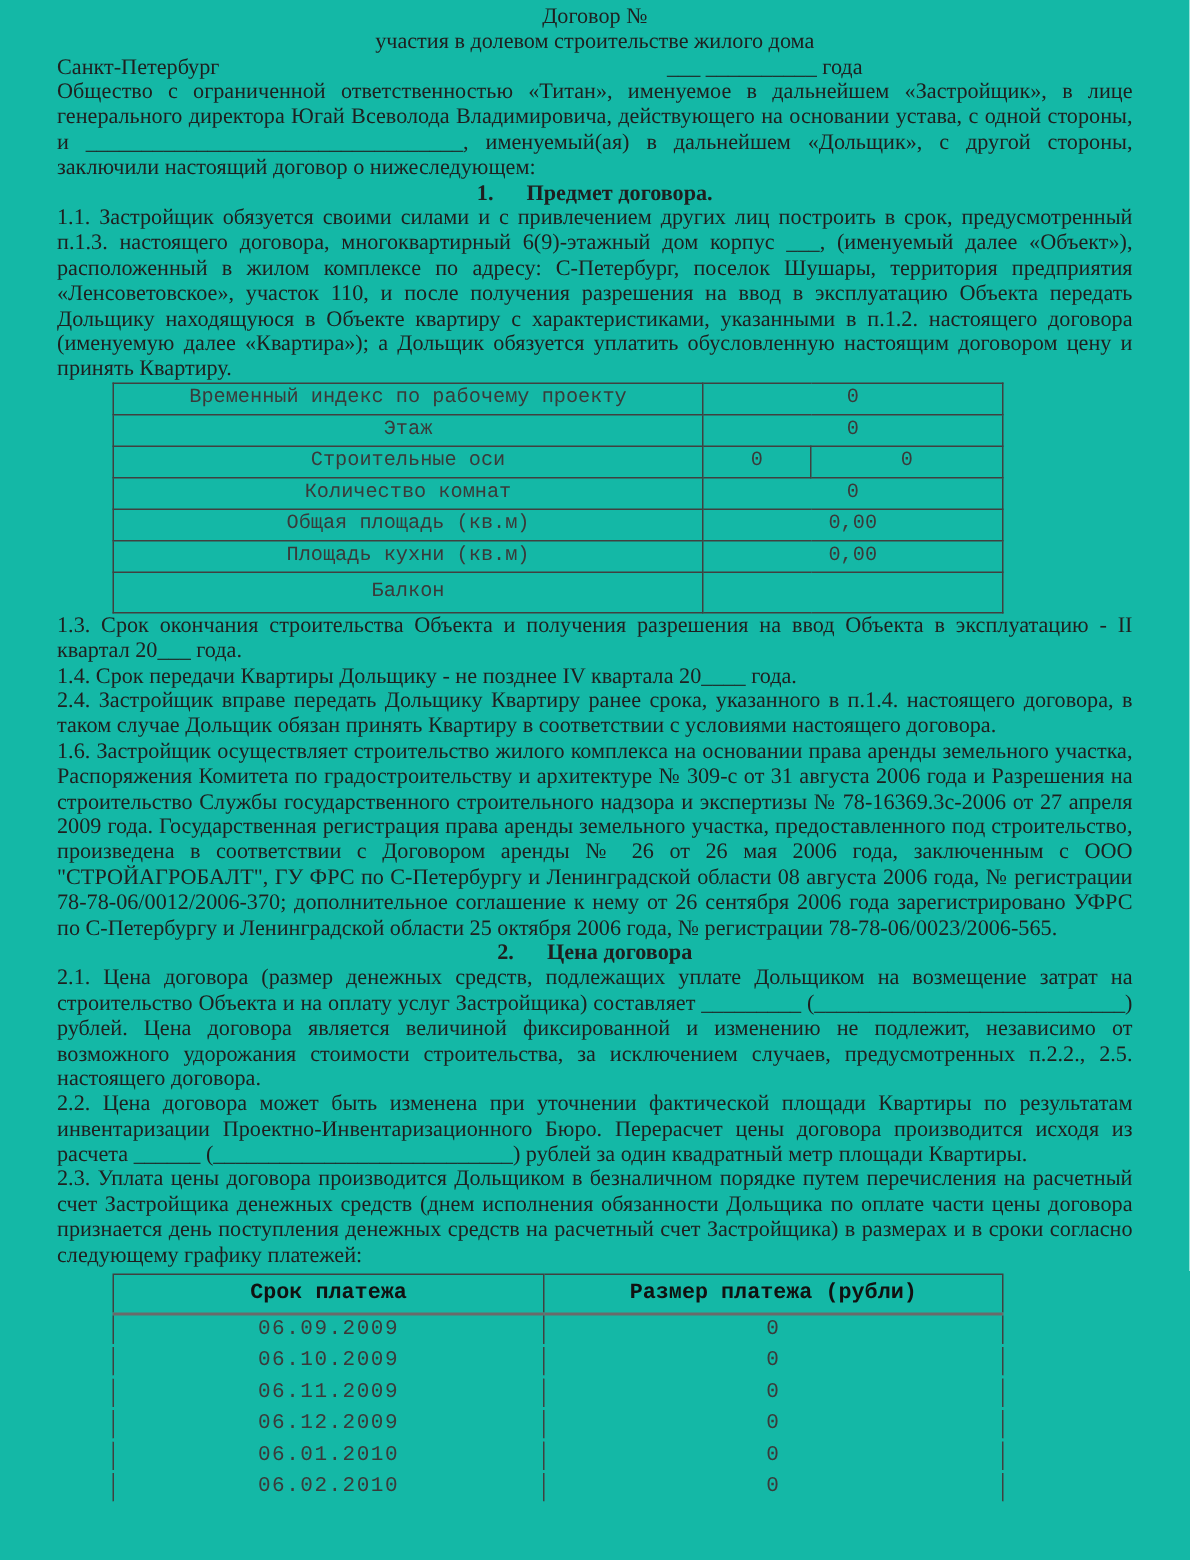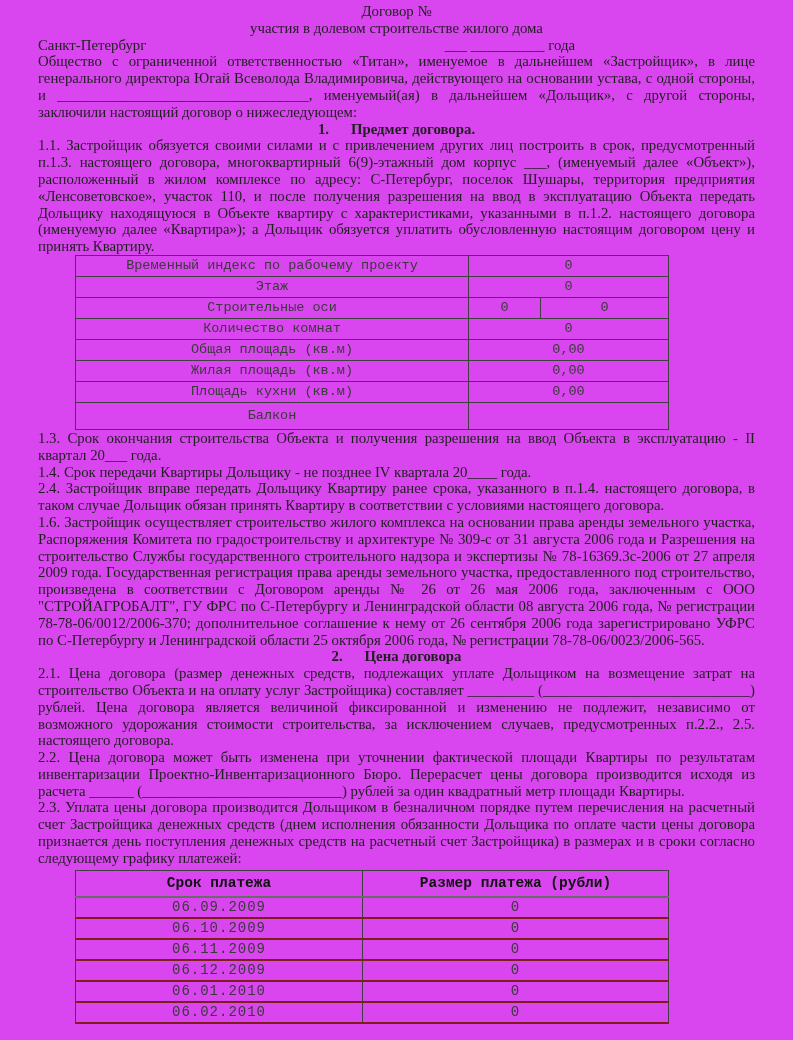--- a/index.html
+++ b/index.html
@@ -2,21 +2,21 @@
 <html><head>
 <meta charset="utf-8">
 <style>
   html, body { margin: 0; padding: 0; background: #ffffff; }
   .page {
     position: relative;
     width: 793px;
     height: 1040px;
     box-sizing: border-box;
     overflow: hidden;
-    background: #d946ef;
+    background: #14b8a6;
     padding: 3px 38px 0 38px;
     font-family: "Liberation Serif", serif;
     font-size: 14.8px;
     line-height: 16.8px;
     color: #1f1f1f;
   }
   .doc-title, .doc-subtitle { text-align: center; }
   .city-row { display: flex; font-family: Liberation Serif, serif; }
   .city-row .date-blank { margin-left: auto; margin-right: 180px; white-space: nowrap; }
   p.para { margin: 0; text-align: justify; }
@@ -64,21 +64,21 @@
     text-align: center;
     white-space: nowrap;
     margin-top: 28px;
   }
   table.pay-table td {
     font-size: 14px;
     letter-spacing: 1px;
     height: 19px;
     border-left: 1px solid #404040;
     border-right: 1px solid #404040;
-    border-bottom: 2px solid #7f1d1d;
+    border-bottom: 2px solid #14b8a6;
     padding: 0;
     text-align: center;
     white-space: nowrap;
   }
 </style>
 </head>
 <body>
 
 <div class="page">
 
@@ -117,24 +117,20 @@
         <td>Строительные оси</td>
         <td>0</td>
         <td>0</td>
       </tr>
       <tr>
         <td>Количество комнат</td>
         <td colspan="2">0</td>
       </tr>
       <tr>
         <td>Общая площадь (кв.м)</td>
-        <td colspan="2">0,00</td>
-      </tr>
-      <tr>
-        <td>Жилая площадь (кв.м)</td>
         <td colspan="2">0,00</td>
       </tr>
       <tr>
         <td>Площадь кухни (кв.м)</td>
         <td colspan="2">0,00</td>
       </tr>
       <tr class="tall">
         <td>Балкон</td>
         <td colspan="2"></td>
       </tr>

